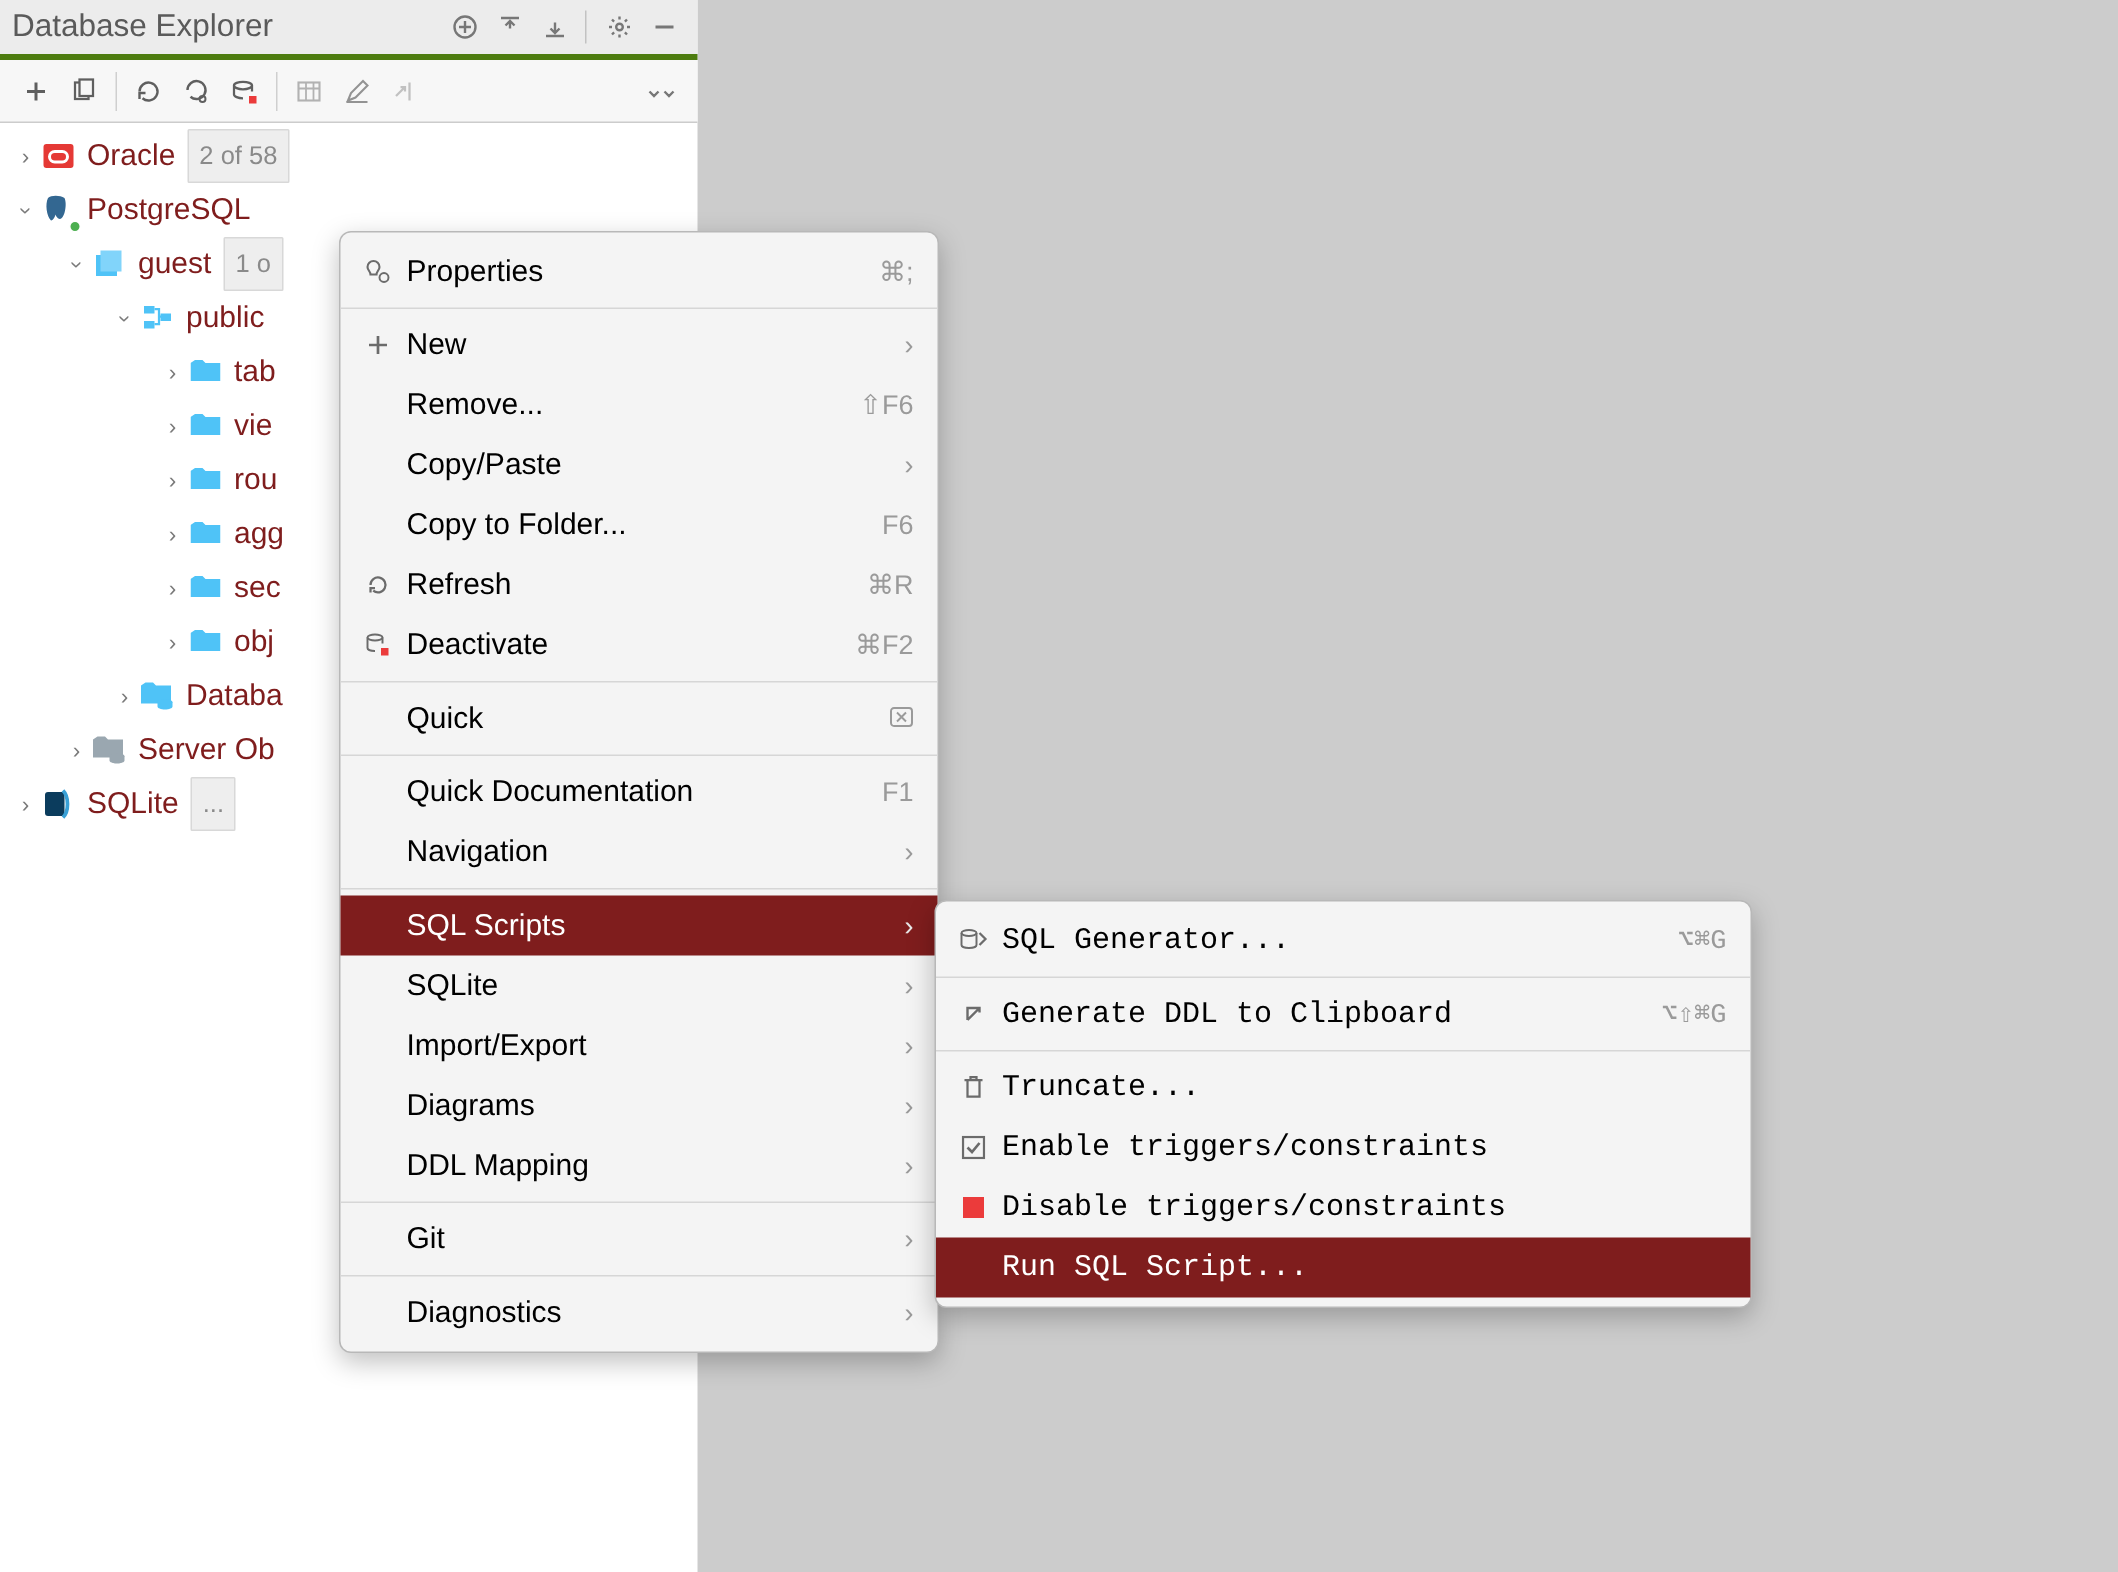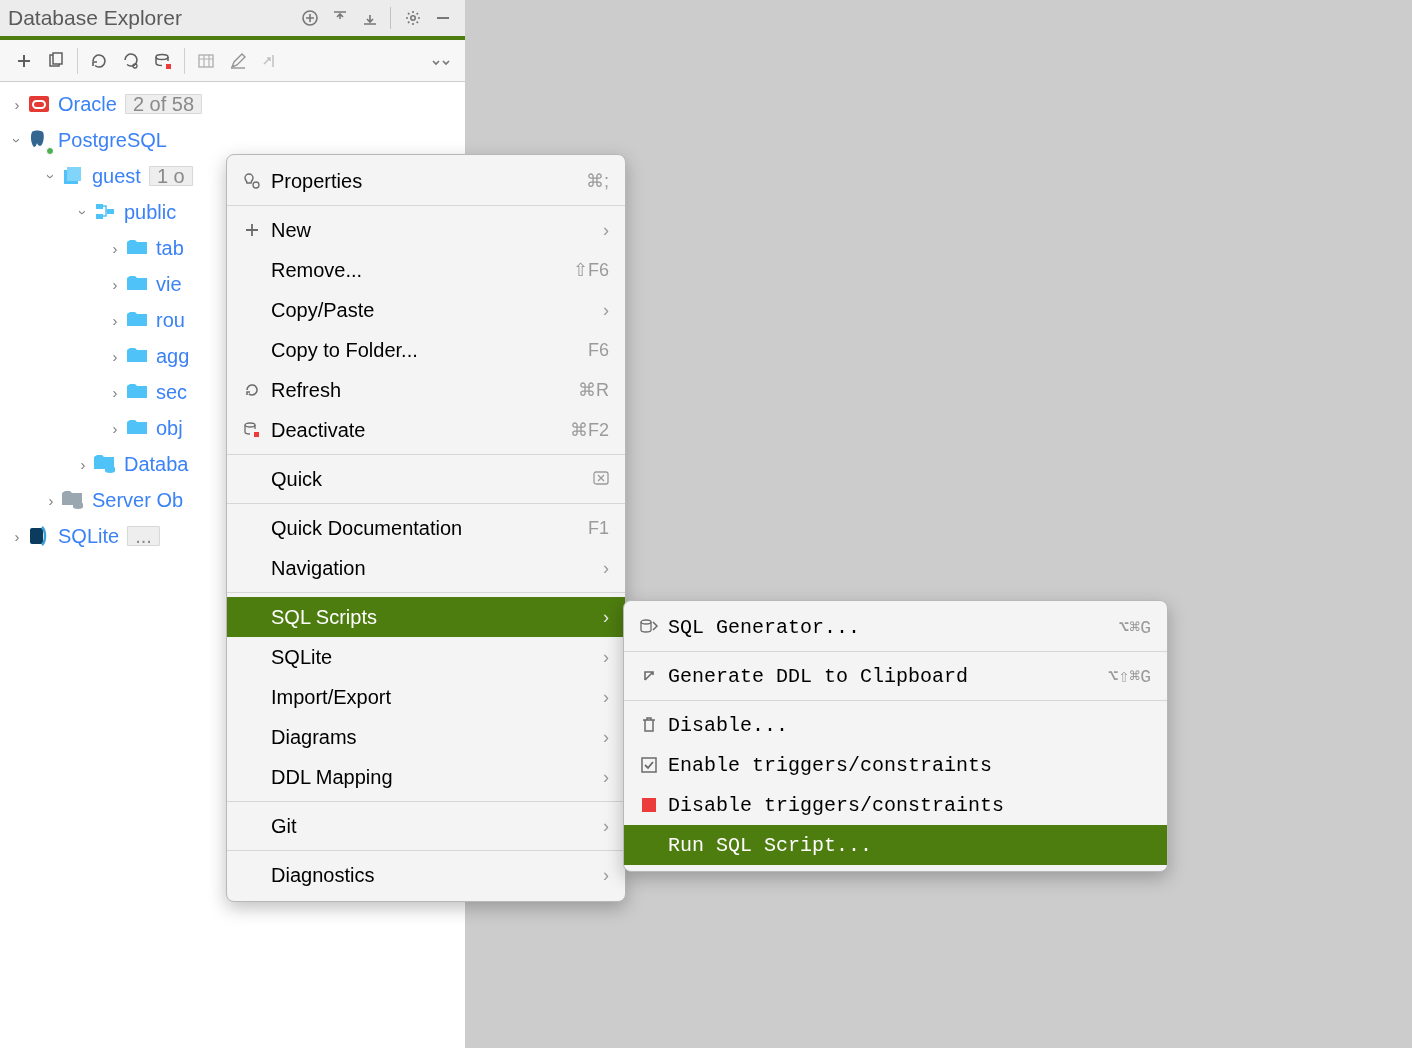--- a/index.html
+++ b/index.html
@@ -77,30 +77,30 @@
   display: inline-flex;
   justify-content: center;
   font-size: 15px;
   color: #7a7a7a;
 }
 .tree-row .ico {
   width: 26px; height: 26px;
   display: inline-flex; align-items: center; justify-content: center;
   margin-right: 6px;
 }
-.tree-row .lbl { color: #3b82f6; }
+.tree-row .lbl { color: #7f1d1d; }
 .badge {
   margin-left: 8px;
   padding: 0 7px;
-  height: 20px;
+  height: 36px;
   border-radius: 1px;
   background: #eeeeee;
   border: 1px solid #d8d8d8;
   color: #8a8a8a;
-  font-size: 20px;
+  font-size: 17px;
   display: inline-flex; align-items: center;
 }
 .folder-ico svg { fill: #4fc3f7; }
 .ctx-menu {
   position: absolute;
   left: 226px;
   top: 154px;
   width: 400px;
   background: #f4f4f4;
   border: 1px solid #b8b8b8;
@@ -108,21 +108,21 @@
   box-shadow: 0 6px 18px rgba(0,0,0,.25);
   padding: 6px 0;
 }
 .menu-item {
   display: flex;
   align-items: center;
   height: 40px;
   padding: 0 16px 0 12px;
 }
 .menu-item.selected {
-  background: #4d7c0f;
+  background: #7f1d1d;
   color: #fff;
   justify-content: space-between;
 }
 .menu-item .mi-ico {
   width: 26px;
   display: inline-flex; justify-content: center;
   color: #6b6b6b;
 }
 .menu-item.selected .mi-ico { color: #fff; }
 .menu-item .mi-lbl { flex: 1; padding-left: 6px; text-align: left; }
@@ -522,21 +522,21 @@
     <span class="mi-lbl">Generate DDL to Clipboard</span>
     <span class="mi-rt">⌥⇧⌘G</span>
   </div>
   <div class="menu-sep"></div>
   <div class="menu-item">
     <span class="mi-ico">
         <svg width="14" height="16" viewBox="0 0 14 16">
           <path d="M1 3h12M3 3v11h8V3M5 3V1h4v2" fill="none" stroke="#6b6b6b" stroke-width="1.5"></path>
         </svg>
       </span>
-    <span class="mi-lbl">Disable...</span>
+    <span class="mi-lbl">Truncate...</span>
   </div>
   <div class="menu-item">
     <span class="mi-ico">
         <svg width="16" height="16" viewBox="0 0 16 16">
           <rect x="1" y="1" width="14" height="14" fill="none" stroke="#6b6b6b" stroke-width="1.5"></rect>
           <path d="M4 8l3 3 5-6" fill="none" stroke="#6b6b6b" stroke-width="1.8"></path>
         </svg>
       </span>
     <span class="mi-lbl">Enable triggers/constraints</span>
   </div>

